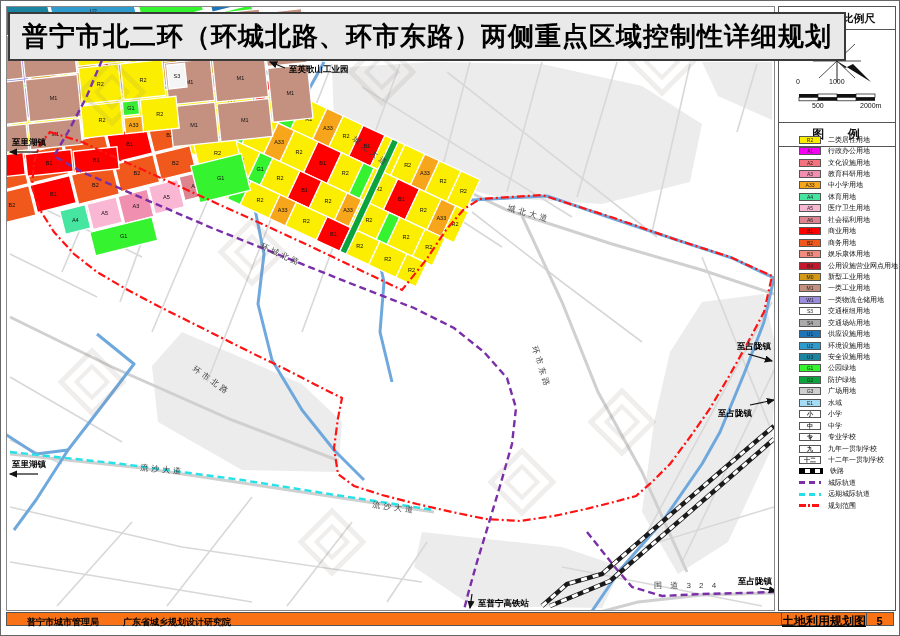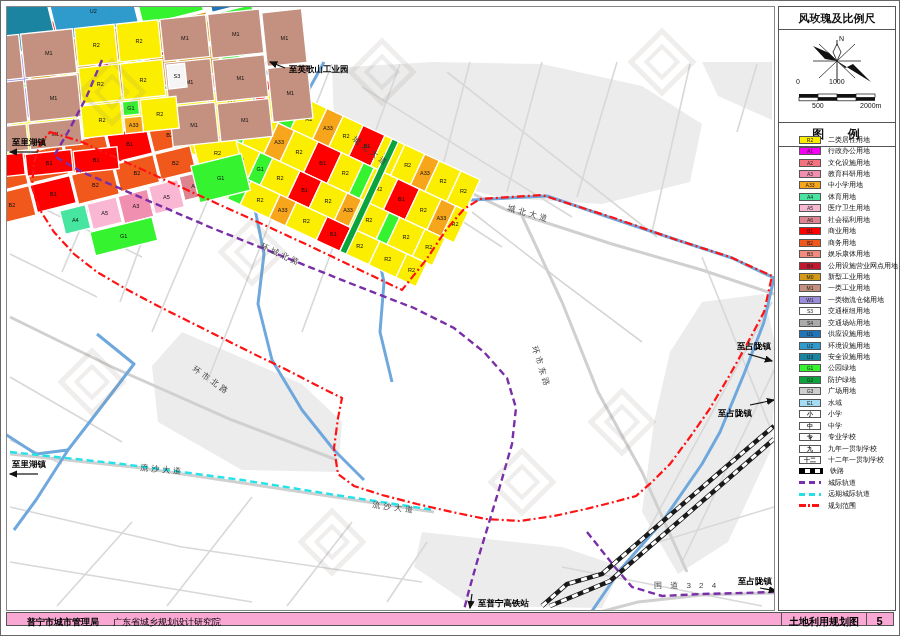--- a/index.html
+++ b/index.html
@@ -16,26 +16,26 @@
   .p-head.top{font-size:11px;padding:4px 0 3px;}
   .legend-head{border-top:1px solid #555;font-size:12px;letter-spacing:10px;padding:3px 0 3px 8px;}
   .compass{position:relative;height:92px;}
   .legend{position:absolute;left:0;top:122px;right:0;bottom:0;padding:5px 2px 0 20px;}
   .lrow{display:flex;align-items:center;height:11.45px;}
   .lsw{width:22px;height:8px;border:1px solid #555;box-sizing:border-box;flex:0 0 22px;
        font-size:5px;line-height:6px;text-align:center;color:#222;overflow:hidden;}
   .lsw.box{background:#fff;font-size:6px;font-weight:bold;line-height:7px;}
   .lln{width:22px;height:4px;border:none;flex:0 0 22px;}
   .llab{font-size:7px;color:#111;margin-left:7px;white-space:nowrap;}
-  .footer{position:absolute;left:5px;right:5px;top:611px;height:14px;background:#f9a8d4;
+  .footer{position:absolute;left:5px;right:5px;top:611px;height:14px;background:#f97316;
           border:1px solid #555;box-sizing:border-box;font-size:9px;color:#000;z-index:40;}
   .footer .f1{position:absolute;left:20px;top:3px;font-weight:bold;}
-  .footer .f2{position:absolute;left:106px;top:3px;font-weight:normal;}
+  .footer .f2{position:absolute;left:116px;top:3px;font-weight:bold;}
   .footer .fs{position:absolute;left:774px;top:0;bottom:0;width:84px;border-left:1px solid #555;
-              border-right:1px solid #555;text-align:center;line-height:17px;font-size:10px;font-weight:bold;}
+              border-right:1px solid #555;text-align:center;line-height:17px;font-size:12px;font-weight:bold;text-decoration:underline;}
   .footer .fp{position:absolute;left:859px;right:0;top:0;bottom:0;text-align:center;
               line-height:17px;font-size:11px;font-weight:bold;}
   .slabel{position:absolute;font-size:7px;color:#111;}
 </style>
 </head>
 <body>
 
 <div class="sheet">
 
   <div class="mapbox">
@@ -449,20 +449,21 @@
           <rect x="-22" y="-22" width="44" height="44" fill="none" stroke="#8a8178" stroke-width="5"></rect>
           <rect x="-11" y="-11" width="22" height="22" fill="none" stroke="#8a8178" stroke-width="4"></rect>
         </g>
         <g transform="translate(835 300) rotate(45)" opacity="0.13">
           <rect x="-22" y="-22" width="44" height="44" fill="none" stroke="#8a8178" stroke-width="5"></rect>
           <rect x="-11" y="-11" width="22" height="22" fill="none" stroke="#8a8178" stroke-width="4"></rect>
         </g>
       </svg>
   </div>
 
+  <div class="titlebox">普宁市北二环（环城北路、环市东路）两侧重点区域控制性详细规划</div>
 
   <div class="panel">
     <div class="p-head top">风玫瑰及比例尺</div>
     <div class="compass">
       <svg width="116" height="92" viewBox="0 0 116 92">
         <line x1="58" y1="10" x2="58" y2="52" stroke="#222" stroke-width="1"></line>
         <line x1="34" y1="31" x2="82" y2="31" stroke="#222" stroke-width="0.8"></line>
         <line x1="40" y1="14" x2="76" y2="48" stroke="#222" stroke-width="0.8"></line>
         <line x1="76" y1="14" x2="40" y2="48" stroke="#222" stroke-width="0.8"></line>
         <polygon points="58,31 50,23 34,16 46,29" fill="#111"></polygon>

